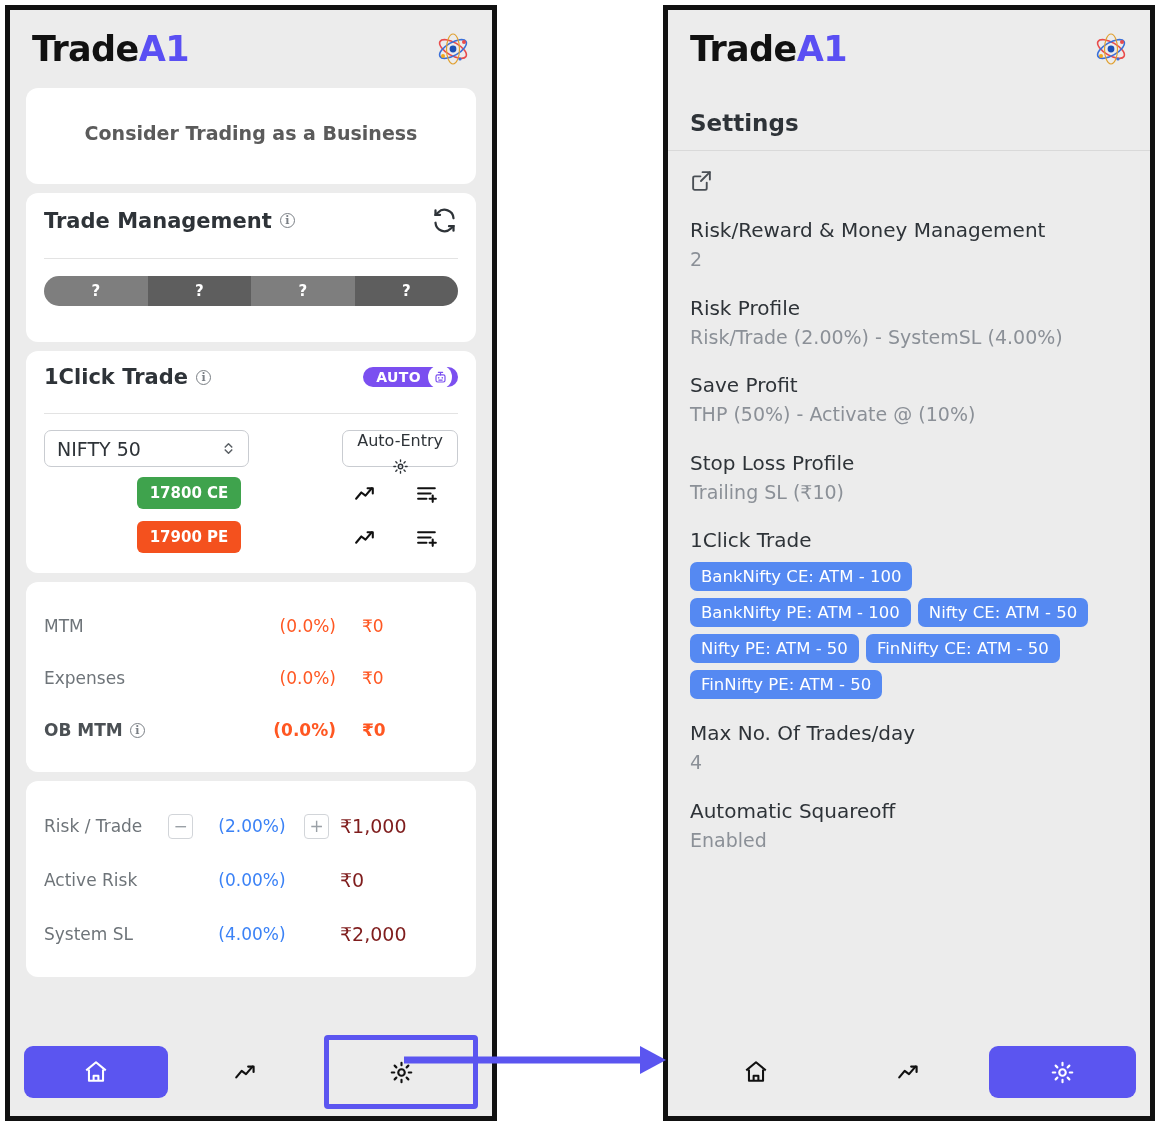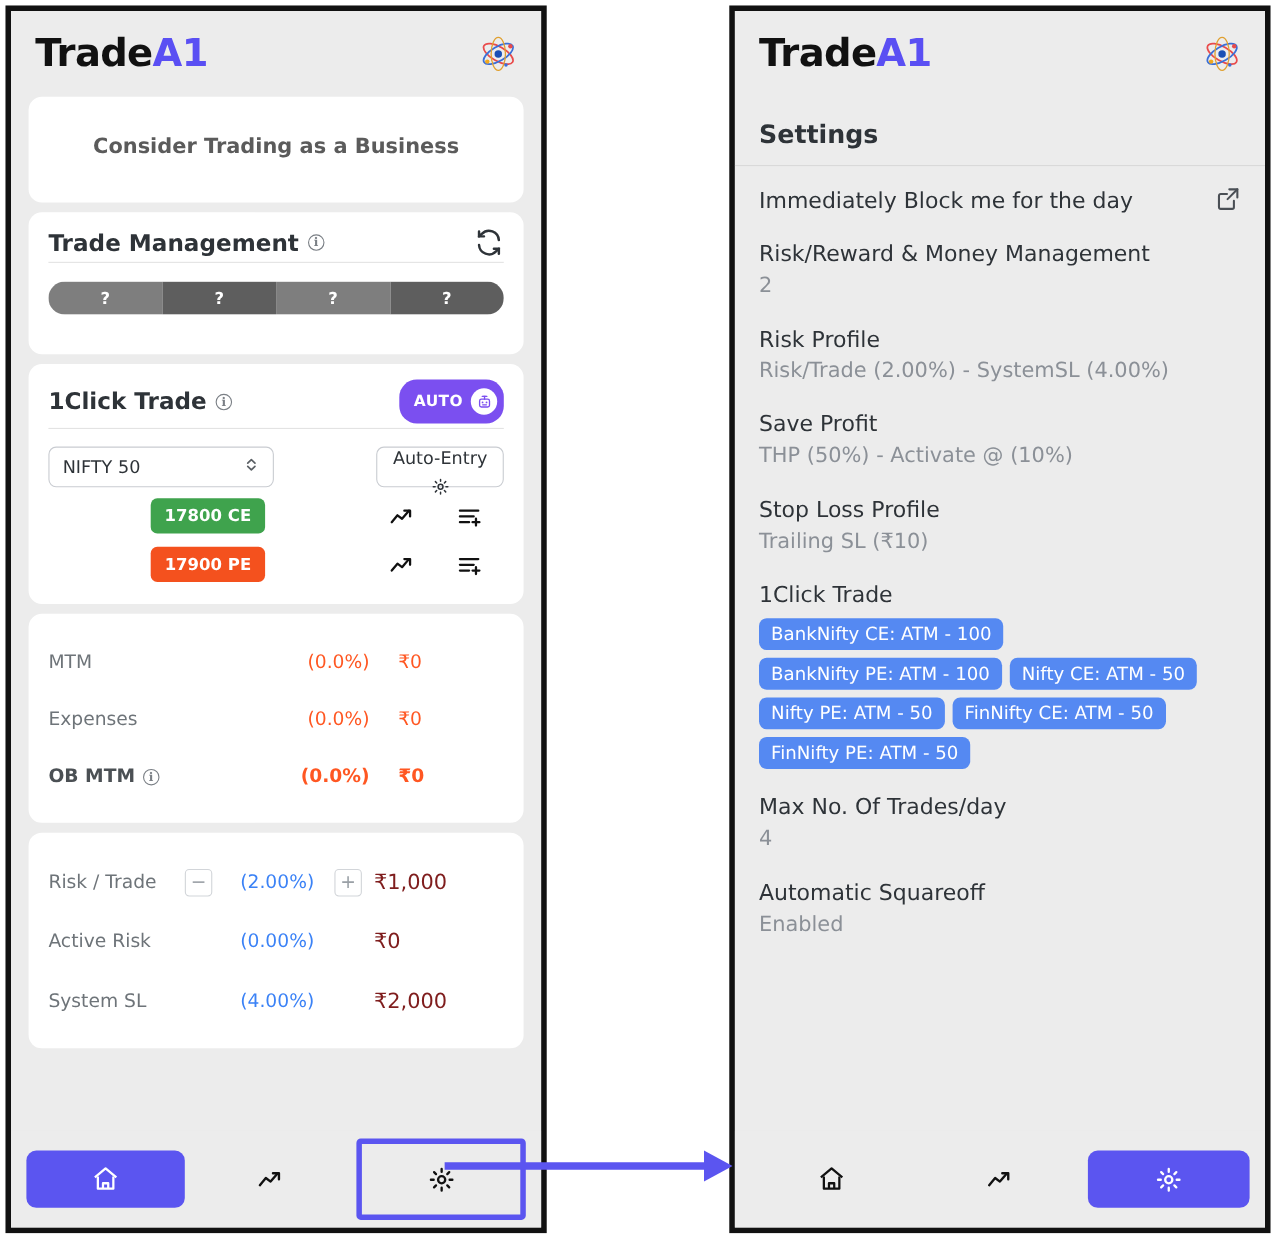--- a/index.html
+++ b/index.html
@@ -45,21 +45,21 @@
   }
   .quote-card {
     text-align: center;
     padding: 34px 18px 40px 18px;
     color: #5b5b5b;
     font-size: 19px;
     font-weight: 600;
   }
   .card-head {
     display: flex; align-items: center; justify-content: space-between;
-    padding-bottom: 4px;
+    padding-bottom: 24px;
     border-bottom: 1px solid #e3e3e3;
   }
   .card-title {
     font-size: 21px; font-weight: 600; color: #2e3338;
     display: flex; align-items: center; gap: 8px;
   }
   .info-i {
     width: 15px; height: 15px; border: 1.6px solid #7a7f85; border-radius: 50%;
     display: inline-flex; align-items: center; justify-content: center;
     font-size: 11px; font-weight: 700; color: #7a7f85; line-height: 1;
@@ -74,38 +74,38 @@
   }
   .seg {
     flex: 1; display: flex; align-items: center; justify-content: center;
     color: #ffffff; font-size: 15px; font-weight: 700;
   }
   .seg.a { background: #7e7e7e; }
   .seg.b { background: #5e5e5e; }
 
   
   .pill-auto {
-    background: #7b4ff0; border-radius: 16px; height: 40px;
+    background: #7b4ff0; border-radius: 16px; height: 20px;
     display: flex; align-items: center; gap: 7px; padding: 0 6px 0 13px;
     cursor: pointer;
   }
   .pill-auto .lbl { color: #fff; font-size: 14px; font-weight: 700; letter-spacing: .4px; }
   .robot-circle {
     width: 24px; height: 24px; border-radius: 50%; background: #fff;
     display: flex; align-items: center; justify-content: center;
   }
 
   .click-row1 {
     display: flex; align-items: center; justify-content: space-between;
     padding: 16px 0 4px 0;
   }
   .select-box {
     width: 205px; height: 37px; border: 1px solid #c9ccd1; border-radius: 7px;
     background: #fff; display: flex; align-items: center; justify-content: space-between;
-    padding: 0 12px; font-size: 16px; color: #2e3338; cursor: pointer;
+    padding: 0 12px; font-size: 19px; color: #2e3338; cursor: pointer;
   }
   .auto-entry {
     height: 37px; border: 1px solid #c9ccd1; border-radius: 7px; background: #fff;
     display: flex; align-items: center; gap: 8px; padding: 0 14px;
     font-size: 16px; color: #2e3338; cursor: pointer; flex-direction: column;
   }
   .strike-row {
     display: grid; grid-template-columns: 1fr 62px 62px;
     align-items: center; padding: 6px 0 6px 0;
   }
@@ -391,21 +391,20 @@
           <circle cx="24" cy="27" r="1.6" fill="#3a6fd8"></circle>
         </svg>
       </span>
     </div>
 
     <div class="settings-head">Settings</div>
 
     <div class="settings-list">
 
       <div class="set-item row">
-        <span class="set-title">Immediately Block me for the day</span>
         <span>
           <svg viewBox="0 0 22 22" width="23" height="23" fill="none" stroke="#4a4f55" stroke-width="1.8" stroke-linecap="round" stroke-linejoin="round">
             <path d="M12 3h7v7"></path>
               <path d="M19 3l-8.5 8.5"></path>
               <path d="M16 13v5.5a1.5 1.5 0 0 1-1.5 1.5H4.5A1.5 1.5 0 0 1 3 18.5V8.5A1.5 1.5 0 0 1 4.5 7H10"></path>
           </svg>
         </span>
       </div>
 
       <div class="set-item">

